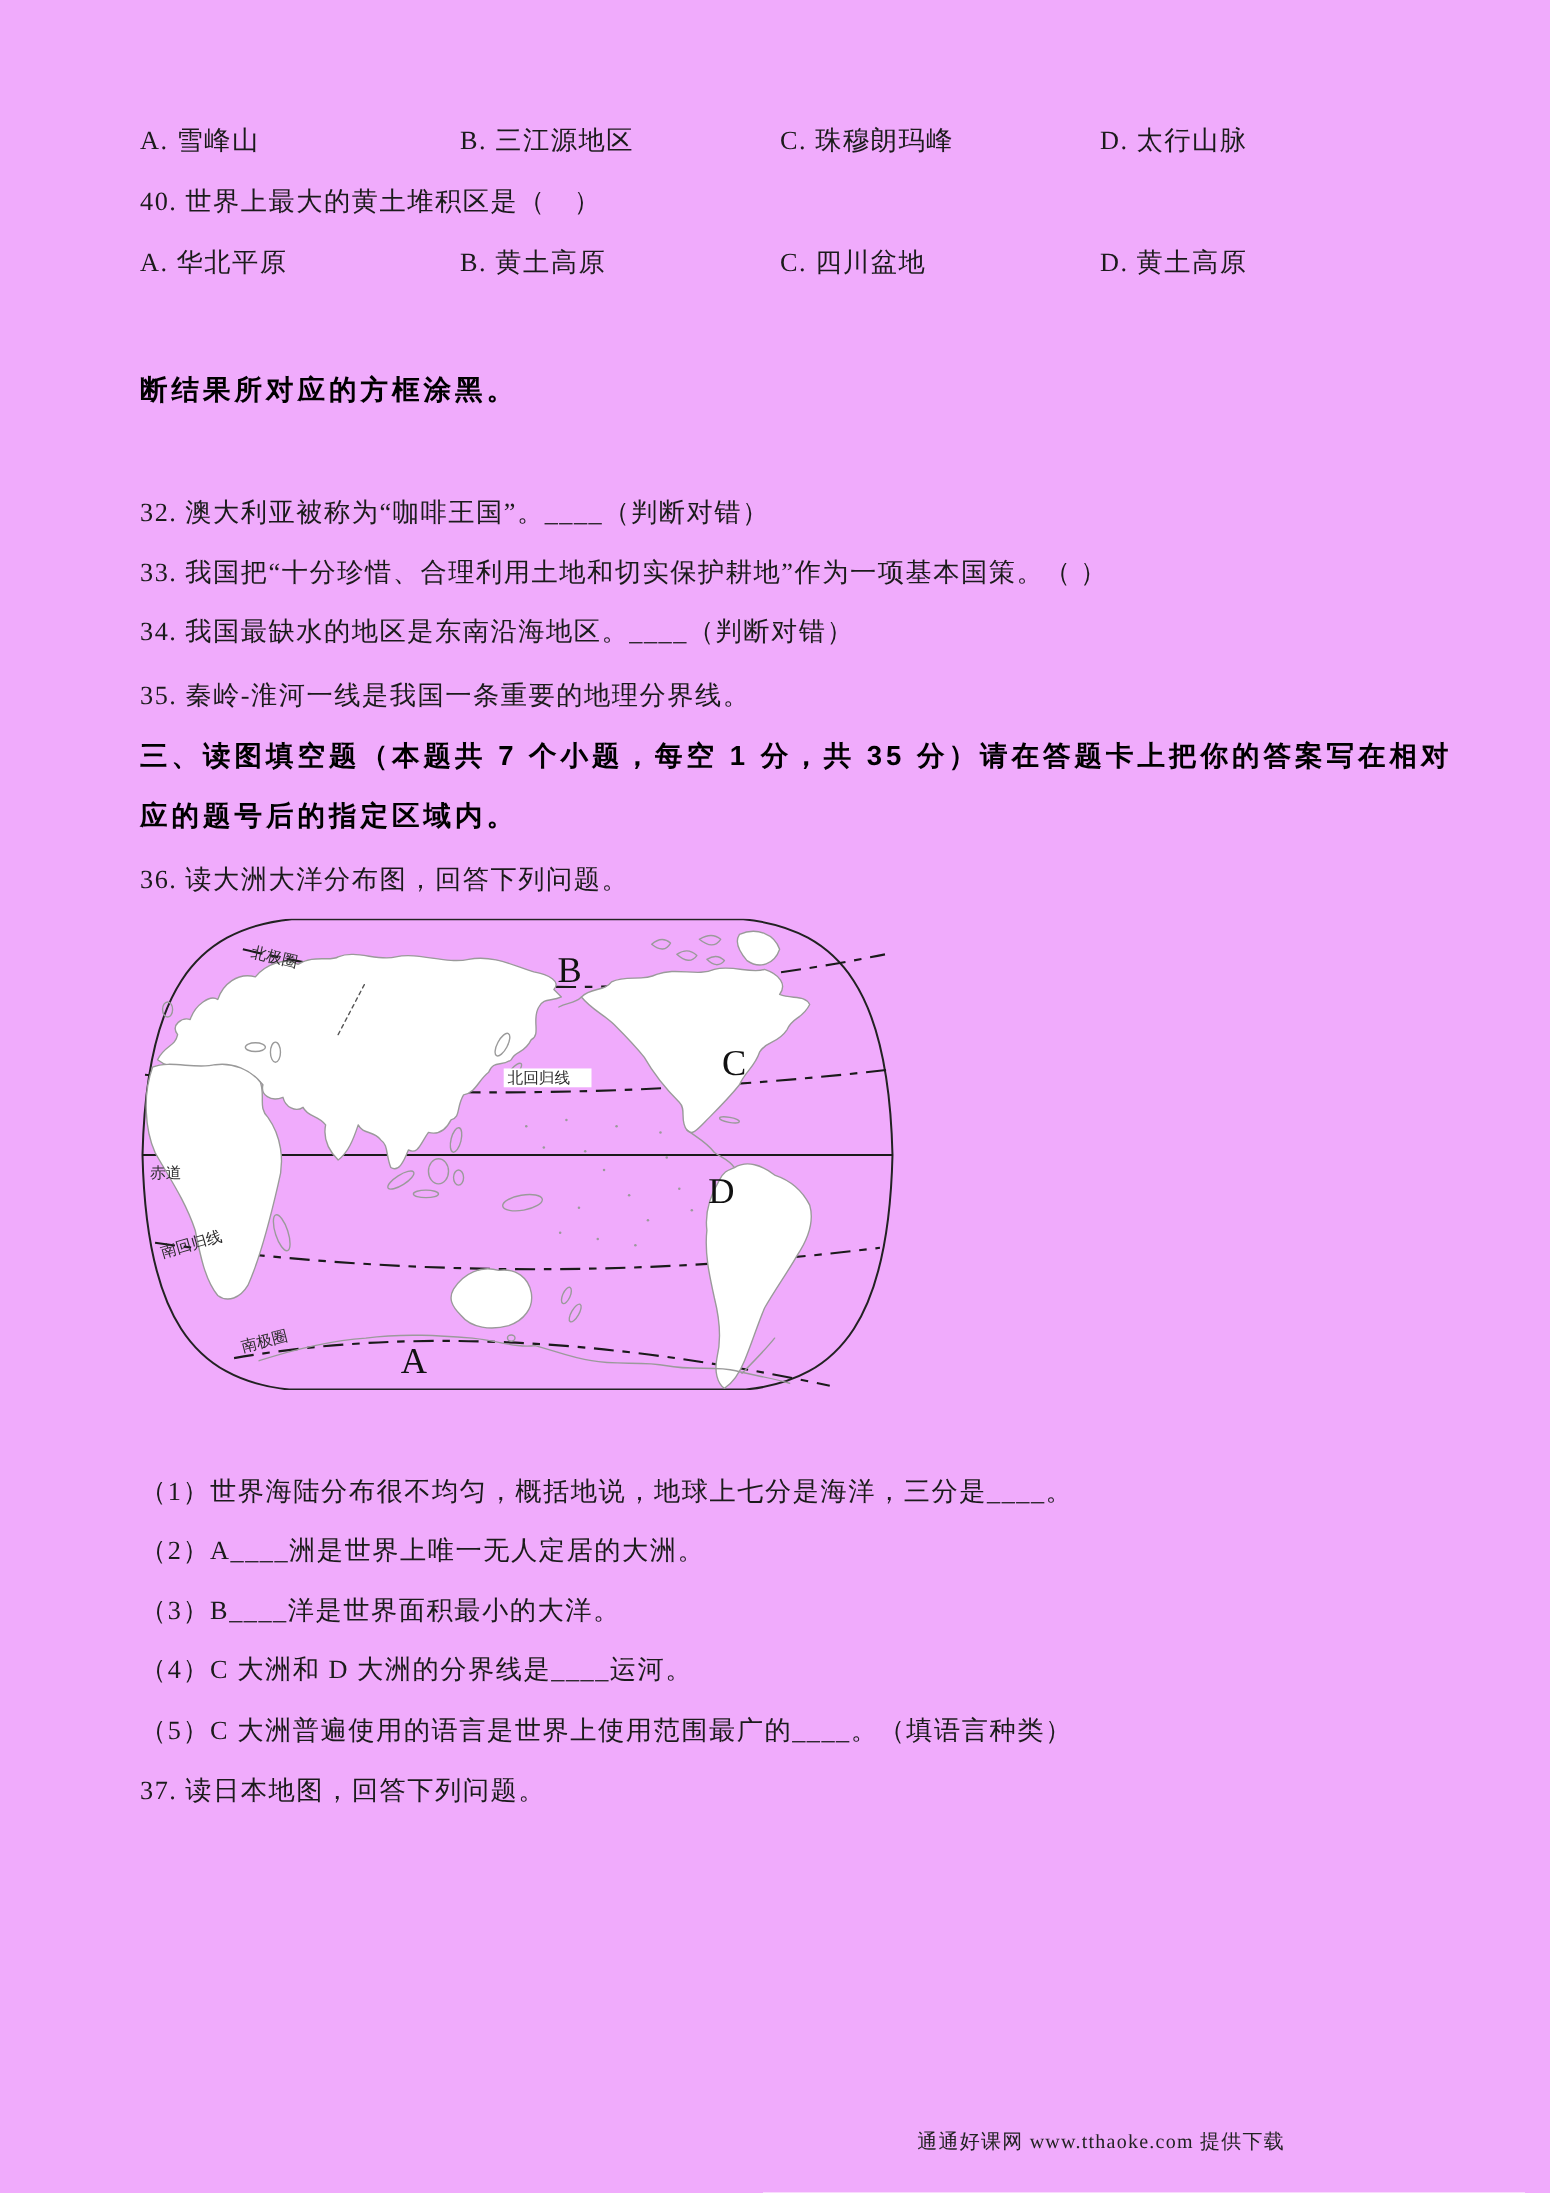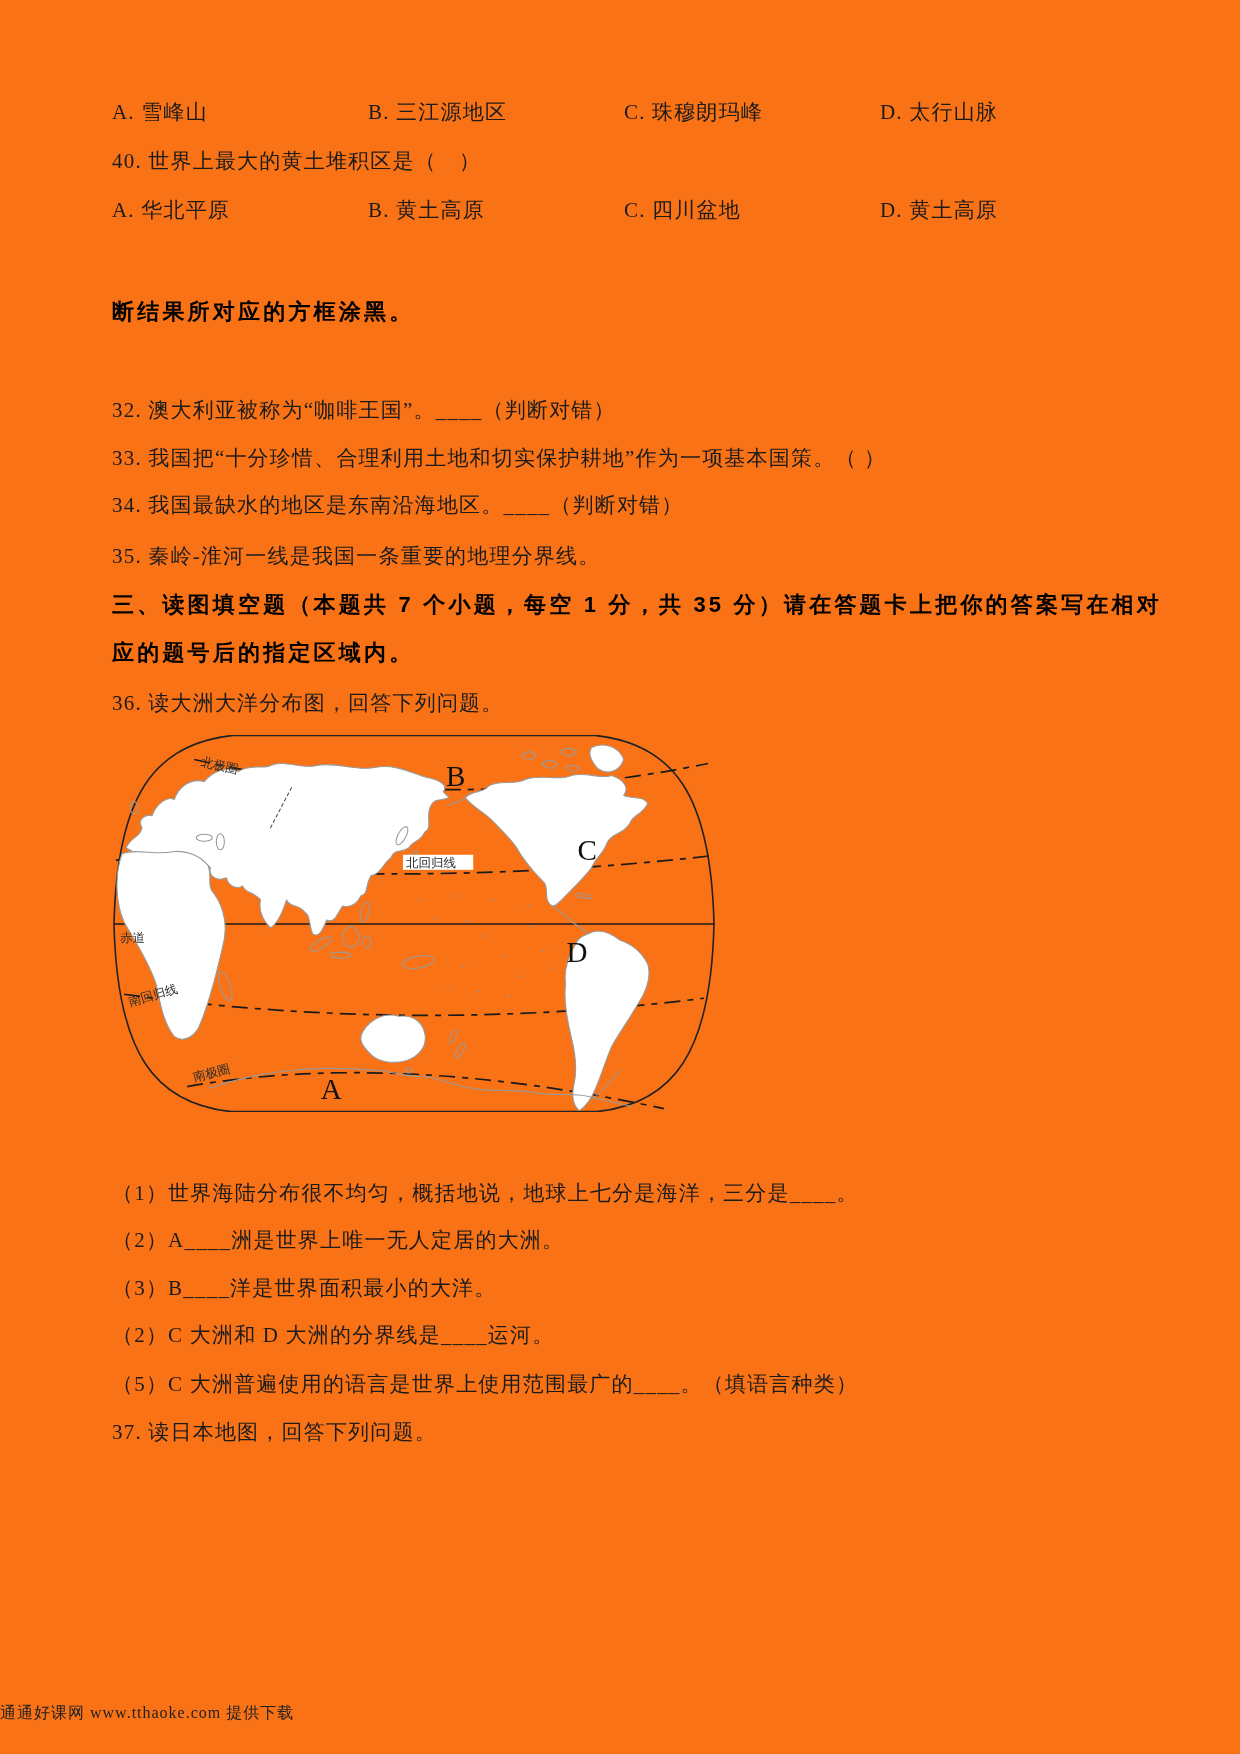--- a/index.html
+++ b/index.html
@@ -1,21 +1,21 @@
 <!DOCTYPE html>
 <html lang="zh"><head>
 <meta charset="utf-8">
 <style>
   html,body{margin:0;padding:0;background:#ffffff;}
   body{
     width:1240px;height:1754px;position:relative;
     font-family:"Liberation Serif","DejaVu Serif",serif;
     color:#1b1b1b;
   }
-  .page{position:absolute;inset:0;background:#f97316;}
+  .page{position:absolute;inset:0;background:#f0abfc;}
   .tline{
     position:absolute;left:112px;width:1060px;
     font-size:21px;line-height:28px;letter-spacing:1.2px;
     white-space:nowrap;
   }
   .heading{
     font-family:"Liberation Sans","DejaVu Sans",sans-serif;
     font-weight:bold;font-size:22px;letter-spacing:3.2px;color:#000;
   }
   .optrow{display:flex;}
@@ -33,21 +33,21 @@
     font-family:"Liberation Serif","DejaVu Serif",serif;
     font-size:29px;fill:#111;
   }
   .coast{fill:none;stroke:#9a9a9a;stroke-width:1.1;stroke-linejoin:round;stroke-linecap:round;}
   .coastfill{fill:#ffffff;stroke:#9a9a9a;stroke-width:1.1;stroke-linejoin:round;}
   .grat{fill:none;stroke:#1a1a1a;stroke-width:1.6;}
   .gratdash{fill:none;stroke:#1a1a1a;stroke-width:1.7;stroke-dasharray:16 7 6 7;}
   .outline{fill:none;stroke:#222;stroke-width:1.6;}
   .isl{fill:#9a9a9a;}
   .footer{
-    position:absolute;top:1703px;left:0;width:1028px;text-align:left;
+    position:absolute;top:1703px;left:0;width:1028px;text-align:right;
     font-size:16px;letter-spacing:1px;color:#222;
     font-family:"Liberation Serif","DejaVu Serif",serif;
   }
 </style>
 </head>
 <body>
 
 <div class="page">
 
   <div class="tline optrow" style="top:98px">
@@ -159,19 +159,19 @@
       <text class="bigletter" x="333" y="50">B</text>
       <text class="bigletter" x="464" y="124">C</text>
       <text class="bigletter" x="453" y="226">D</text>
       <text class="bigletter" x="208" y="362">A</text>
     </svg>
   </div>
 
   <div class="tline" style="top:1179px">（1）世界海陆分布很不均匀，概括地说，地球上七分是海洋，三分是____。</div>
   <div class="tline" style="top:1226px">（2）A____洲是世界上唯一无人定居的大洲。</div>
   <div class="tline" style="top:1274px">（3）B____洋是世界面积最小的大洋。</div>
-  <div class="tline" style="top:1321px">（2）C 大洲和 D 大洲的分界线是____运河。</div>
+  <div class="tline" style="top:1321px">（4）C 大洲和 D 大洲的分界线是____运河。</div>
   <div class="tline" style="top:1370px">（5）C 大洲普遍使用的语言是世界上使用范围最广的____。（填语言种类）</div>
 
   <div class="tline" style="top:1418px">37. 读日本地图，回答下列问题。</div>
 
   <div class="footer">通通好课网  www.tthaoke.com  提供下载</div>
 </div>
 
 </body></html>

